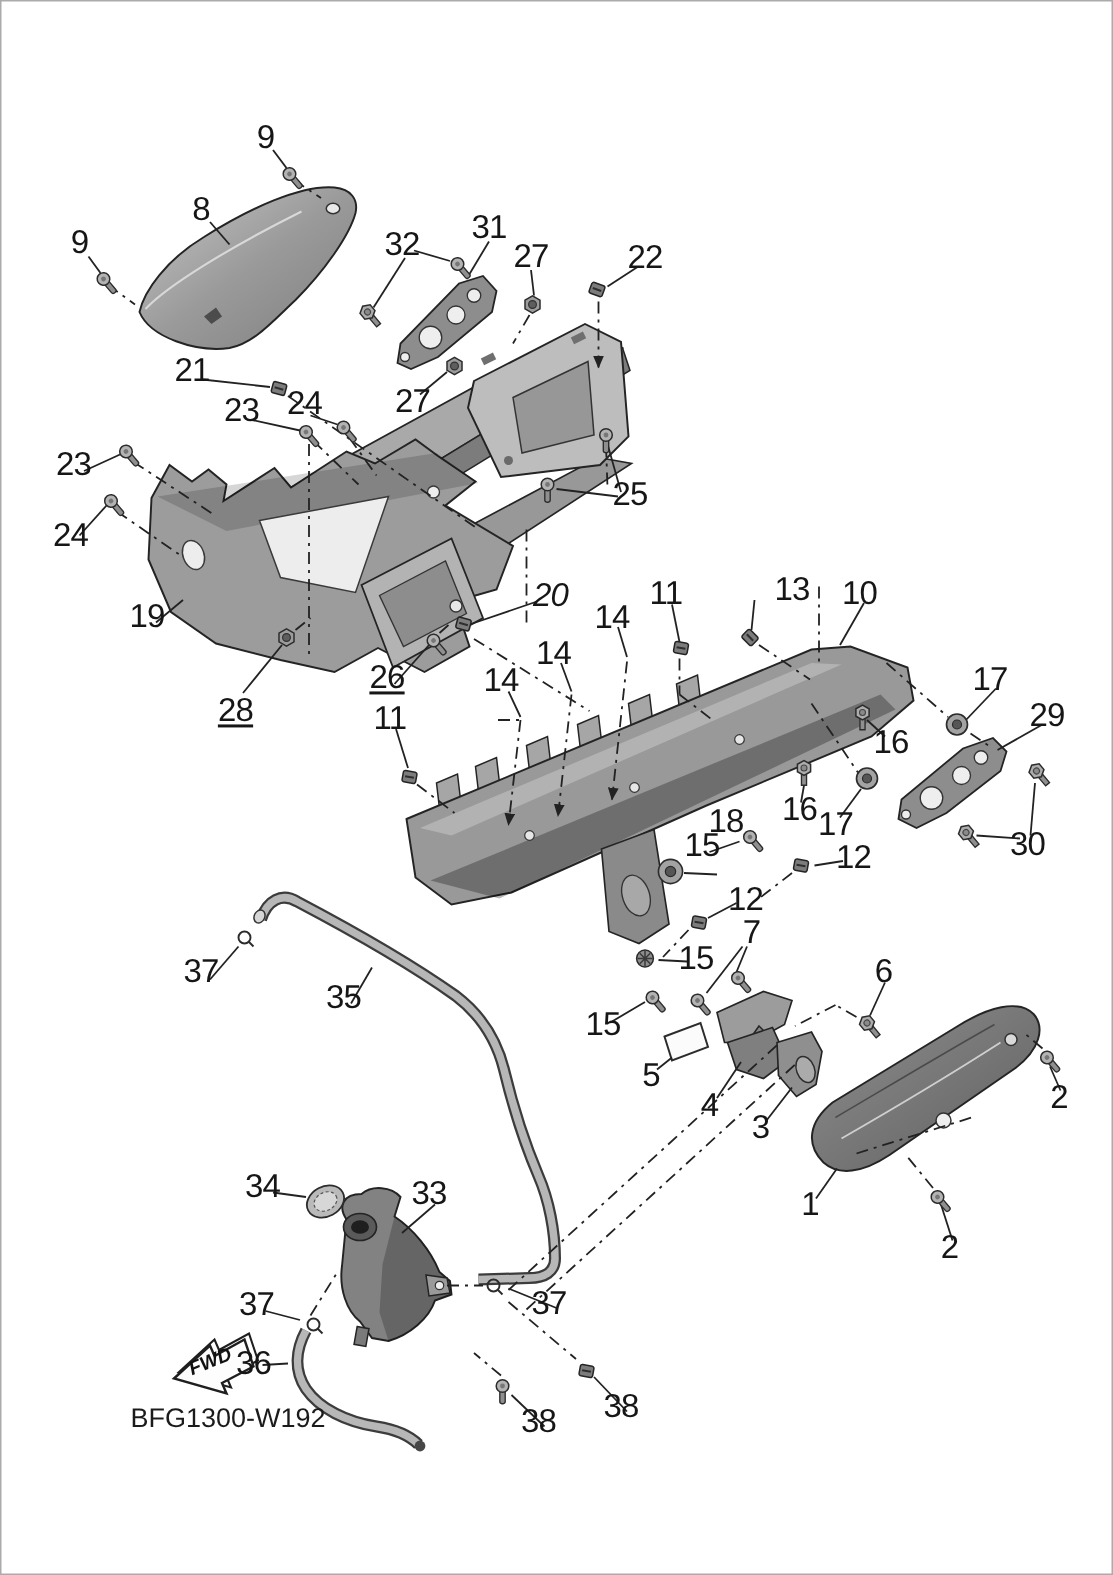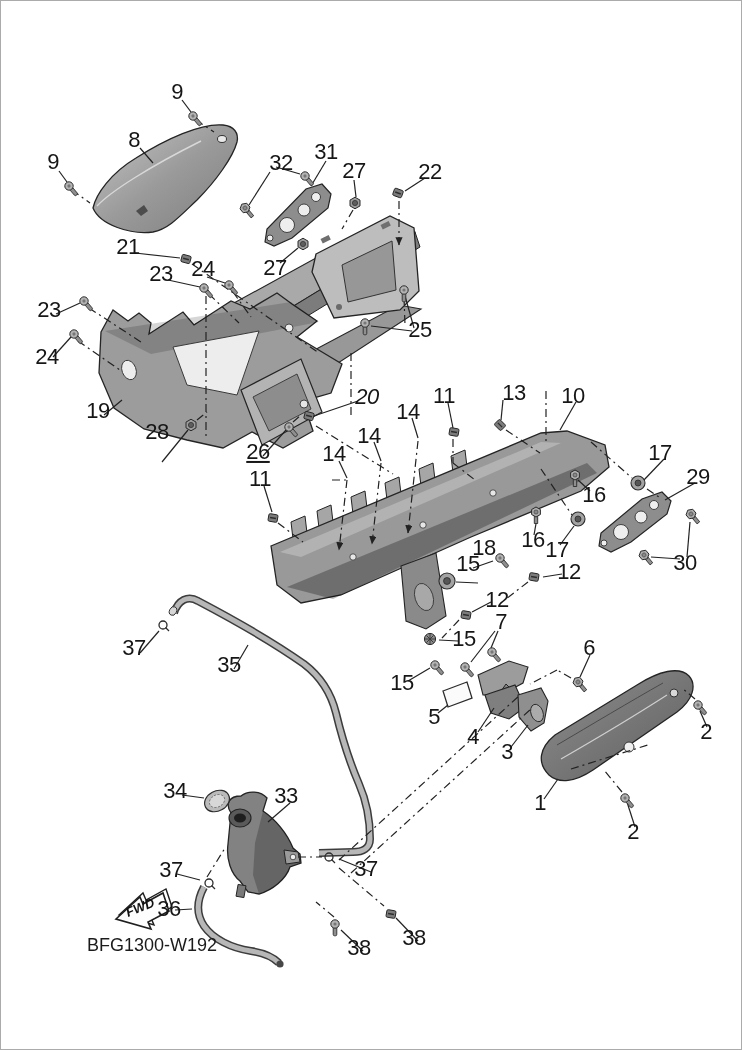--- a/index.html
+++ b/index.html
@@ -331,41 +331,41 @@
     <path d="M115 918 L139 896 L142 903 L162 892 L168 910 L147 921 L150 928 Z" transform="translate(3,-4)" fill="none" stroke="#1f1f1f" stroke-width="1.4"></path>
     <path d="M115 918 L139 896 L142 903 L162 892 L168 910 L147 921 L150 928 Z" fill="#fdfdfd" stroke="#1f1f1f" stroke-width="1.6"></path>
     <text x="127" y="916" transform="rotate(-22 127 916)" font-family="Liberation Sans, DejaVu Sans, sans-serif" font-size="13" font-style="italic" font-weight="bold" fill="#111">FWD</text>
   </g>
 </svg>
 
 <div id="callout-layer">
       <div class="callout" style="left: 176px; top: 92px;">9</div>
       <div class="callout" style="left: 133px; top: 140px;">8</div>
       <div class="callout" style="left: 52px; top: 162px;">9</div>
-      <div class="callout" style="left: 267px; top: 163px; margin-left: 13px;">32</div>
+      <div class="callout" style="left: 267px; top: 163px;">32</div>
       <div class="callout" style="left: 325px; top: 152px;">31</div>
       <div class="callout" style="left: 353px; top: 171px;">27</div>
       <div class="callout" style="left: 429px; top: 172px;">22</div>
       <div class="callout" style="left: 127px; top: 247px;">21</div>
       <div class="callout" style="left: 160px; top: 274px;">23</div>
       <div class="callout" style="left: 202px; top: 269px;">24</div>
       <div class="callout" style="left: 274px; top: 268px;">27</div>
       <div class="callout" style="left: 48px; top: 310px;">23</div>
       <div class="callout" style="left: 46px; top: 357px;">24</div>
       <div class="callout" style="left: 419px; top: 330px;">25</div>
       <div class="callout" style="left: 97px; top: 411px;">19</div>
       <div class="callout" style="left: 366px; top: 397px; font-style: italic;">20</div>
-      <div class="callout" style="left: 156px; top: 432px;">28</div>
+      <div class="callout" style="left: 156px; top: 474px; text-decoration: underline;">28</div>
       <div class="callout" style="left: 257px; top: 452px; text-decoration: underline;">26</div>
       <div class="callout" style="left: 259px; top: 479px;">11</div>
       <div class="callout" style="left: 333px; top: 454px;">14</div>
       <div class="callout" style="left: 368px; top: 436px;">14</div>
       <div class="callout" style="left: 407px; top: 412px;">14</div>
       <div class="callout" style="left: 443px; top: 396px;">11</div>
-      <div class="callout" style="left: 513px; top: 393px;">13</div>
+      <div class="callout" style="left: 527px; top: 393px;">13</div>
       <div class="callout" style="left: 572px; top: 396px; text-align: center;">10</div>
       <div class="callout" style="left: 659px; top: 453px;">17</div>
       <div class="callout" style="left: 697px; top: 477px;">29</div>
       <div class="callout" style="left: 593px; top: 495px;">16</div>
       <div class="callout" style="left: 532px; top: 540px;">16</div>
       <div class="callout" style="left: 556px; top: 550px;">17</div>
       <div class="callout" style="left: 684px; top: 563px;">30</div>
       <div class="callout" style="left: 467px; top: 564px;">15</div>
       <div class="callout" style="left: 568px; top: 572px;">12</div>
       <div class="callout" style="left: 483px; top: 548px;">18</div>

